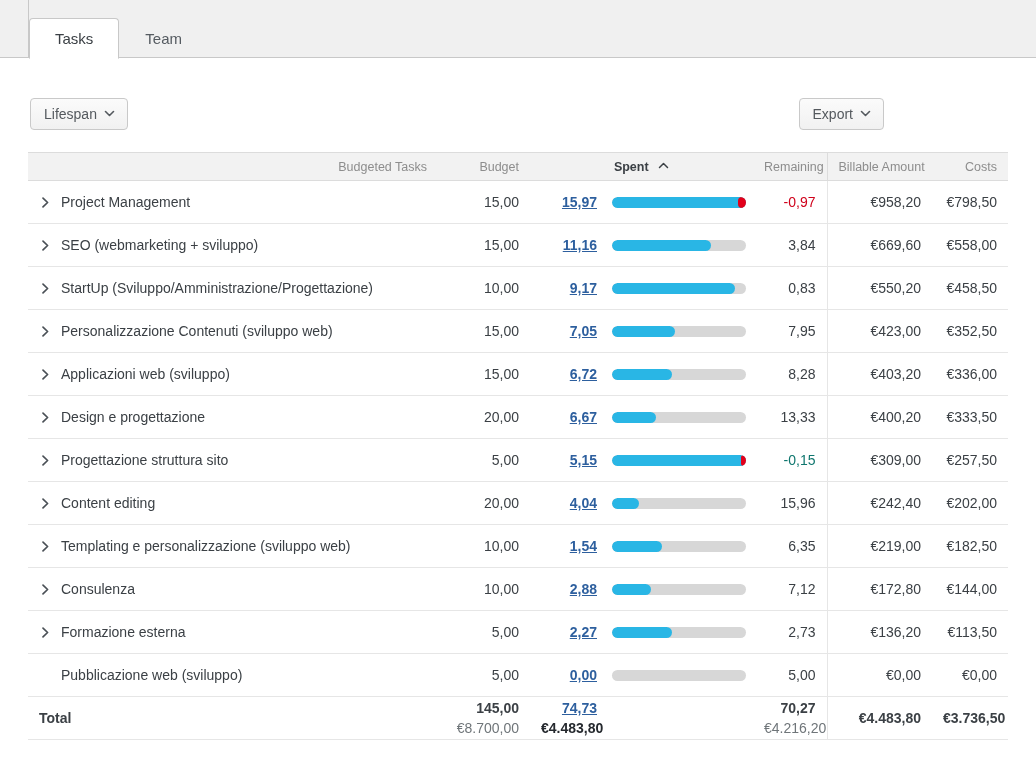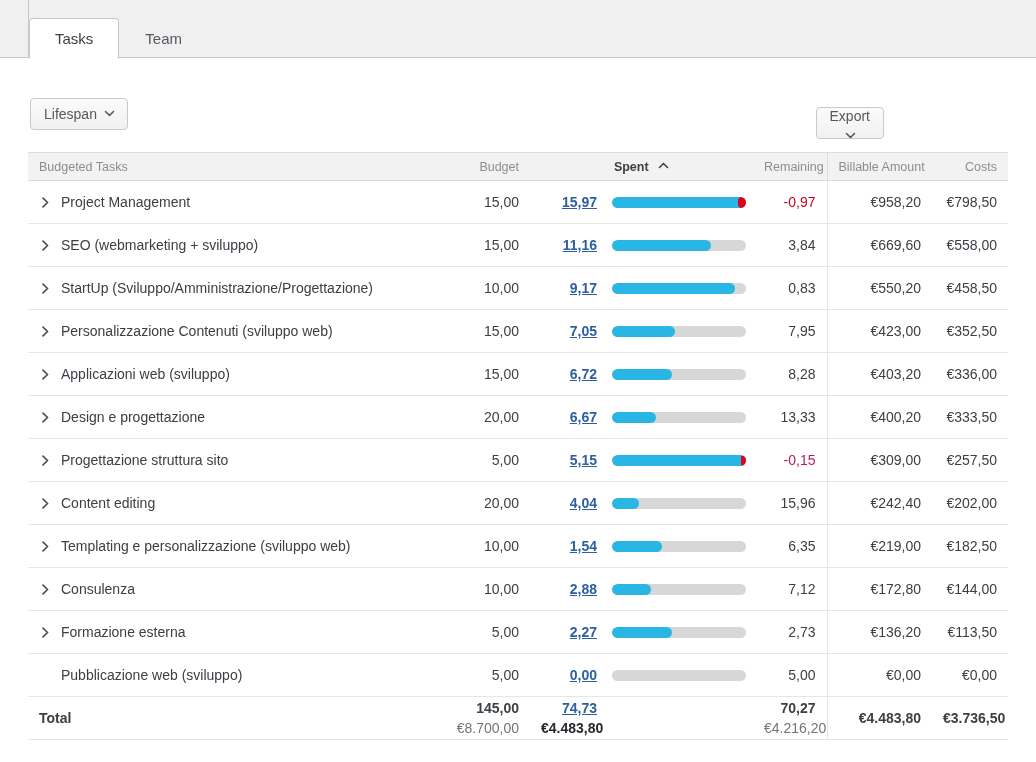--- a/index.html
+++ b/index.html
@@ -54,21 +54,21 @@
     padding: 0 13px;
     border: 1px solid #c9c9c9;
     border-radius: 4px;
     background: linear-gradient(#fbfbfb, #f1f1f1);
     font-size: 14px;
     color: #54595e;
     cursor: pointer;
     white-space: nowrap;
   }
   .btn-lifespan { left: 30px; top: 40px; }
-  .btn-export  { right: 28px; top: 49px; flex-direction: column; }
+  .btn-export  { right: 28px; top: 40px; }
   .caret { display:inline-block; width: 10px; height: 10px; position: relative; top: -1px; }
   .caret svg { display:block; }
 
   
   .table-wrap { position: absolute; left: 28px; top: 152px; width: 980px; }
   table.grid { width: 980px; border-collapse: collapse; table-layout: fixed; }
 
   table.grid thead th {
     background: #f2f2f2;
     height: 28px;
@@ -182,21 +182,21 @@
         <col style="width:410px">
           <col style="width:92px">
           <col style="width:78px">
         <col style="width:145px">
           <col style="width:74px">
           <col style="width:105px">
           <col style="width:76px">
       </colgroup>
       <thead>
         <tr>
-          <th class="num" style="text-align:left"><span>Budgeted Tasks</span></th>
+          <th class="num" style="text-align:right"><span>Budgeted Tasks</span></th>
           <th class="num"><span>Budget</span></th>
           <th class="th-spent" style="text-align:center" colspan="2">
             <span>Spent</span>
             <span style="display:inline-block;margin-left:6px;position:relative;top:-1px">
               <svg width="11" height="9" viewBox="0 0 11 9">
                   <path d="M1.5 6.5 L5.5 2.5 L9.5 6.5" fill="none" stroke="#3b4045" stroke-width="1.5" stroke-linecap="round" stroke-linejoin="round"></path>
                 </svg>
             </span>
           </th>
           <th class="num"><span>Remaining</span></th>
@@ -350,21 +350,21 @@
               </span>
             </td>
             <td class="num">5,00</td>
             <td class="num"><span class="spentlink">5,15</span></td>
             <td class="bar-cell">
               <div class="bar-outer" style="background: rgb(215, 215, 215);">
                 <div class="bar-fill" style="background: rgb(41, 182, 229); width: 100%;"></div>
                 <div class="bar-over" style="background: rgb(226, 0, 26); width: 4%;"></div>
               </div>
             </td>
-            <td class="num neg" style="color: #be185d;">-0,15</td>
+            <td class="num neg" style="color: #0f766e;">-0,15</td>
             <td class="num bl">€309,00</td>
             <td class="num">€257,50</td>
           </tr>
           <tr>
             <td>
               <span class="taskcell">
                 <span class="chev">
                   <svg width="13" height="13" viewBox="0 0 13 13">
                     <path d="M4 2.2 L8.6 6.5 L4 10.8" fill="none" stroke="#4a5056" stroke-width="1.7" stroke-linecap="round" stroke-linejoin="round"></path>
                   </svg>

